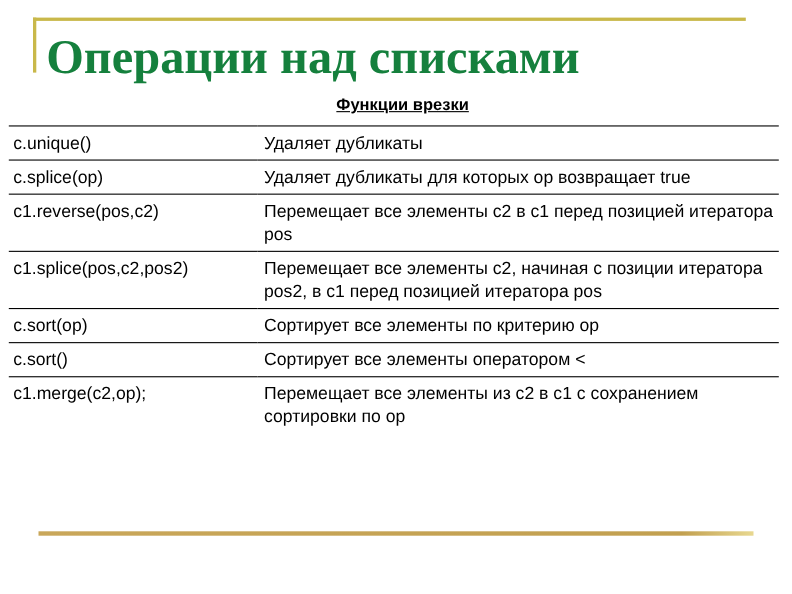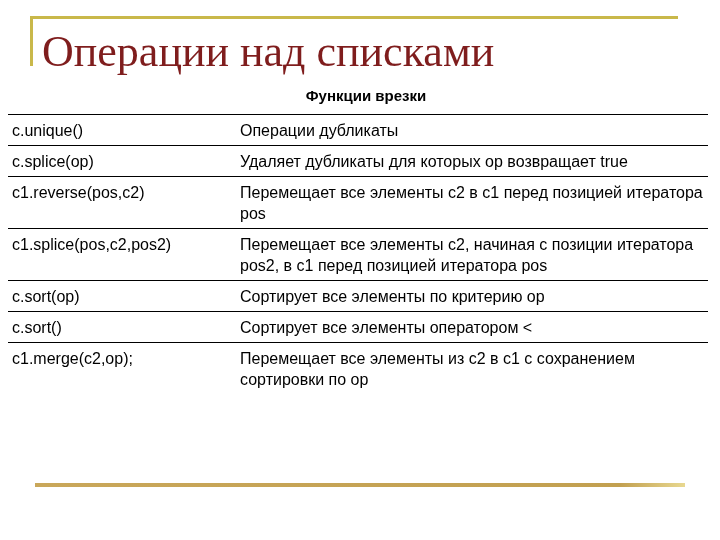--- a/index.html
+++ b/index.html
@@ -6,26 +6,26 @@
     body {
       width: 720px; height: 540px; background: #ffffff; position: relative; overflow: hidden;
       font-family: "Liberation Sans", sans-serif; color: #000;
     }
     .top-rule { position: absolute; left: 30px; top: 16px; width: 648px; height: 3px; background: #c9b84a; }
     .left-rule { position: absolute; left: 30px; top: 16px; width: 3px; height: 50px; background: #c9b84a; }
     .bottom-rule { position: absolute; left: 35px; top: 483px; width: 650px; height: 4px;
       background: linear-gradient(to right, #c9a75a, #c2a050 90%, #e8d890); }
     .title {
       position: absolute; left: 42px; top: 26px; margin: 0;
-      font-family: "Liberation Serif", serif; font-weight: normal;
-      font-size: 44px; color: #7f1d1d; letter-spacing: 0px; line-height: 52px;
+      font-family: "Liberation Serif", serif; font-weight: bold;
+      font-size: 44px; color: #15803d; letter-spacing: 0px; line-height: 52px;
     }
     .subtitle {
       position: absolute; left: 0; width: 720px; top: 87px; text-align: center;
-      font-size: 15px; font-weight: bold; padding-left: 12px; box-sizing: border-box;
+      font-size: 15px; font-weight: bold; padding-left: 12px; box-sizing: border-box; text-decoration: underline;
     }
     table {
       position: absolute; left: 8px; top: 114px; width: 700px;
       border-collapse: collapse; font-size: 16px;
     }
     td {
       vertical-align: top; padding: 5px 4px 4px 4px; line-height: 21px;
       border-top: 1.5px solid #000;
       margin-left: 10px;
     }
@@ -39,21 +39,21 @@
 <div class="top-rule"></div>
 <div class="left-rule"></div>
 
 <h1 class="title">Операции над списками</h1>
 <div class="subtitle">Функции врезки</div>
 
 <table>
   <tbody>
     <tr style="height:29px">
       <td class="fn">c.unique()</td>
-      <td class="desc">Операции дубликаты</td>
+      <td class="desc">Удаляет дубликаты</td>
     </tr>
     <tr style="height:29px">
       <td class="fn">c.splice(op)</td>
       <td class="desc">Удаляет дубликаты для которых op возвращает true</td>
     </tr>
     <tr style="height:51px">
       <td class="fn">c1.reverse(pos,c2)</td>
       <td class="desc">Перемещает все элементы c2 в c1 перед позицией итератора pos</td>
     </tr>
     <tr style="height:51px">

